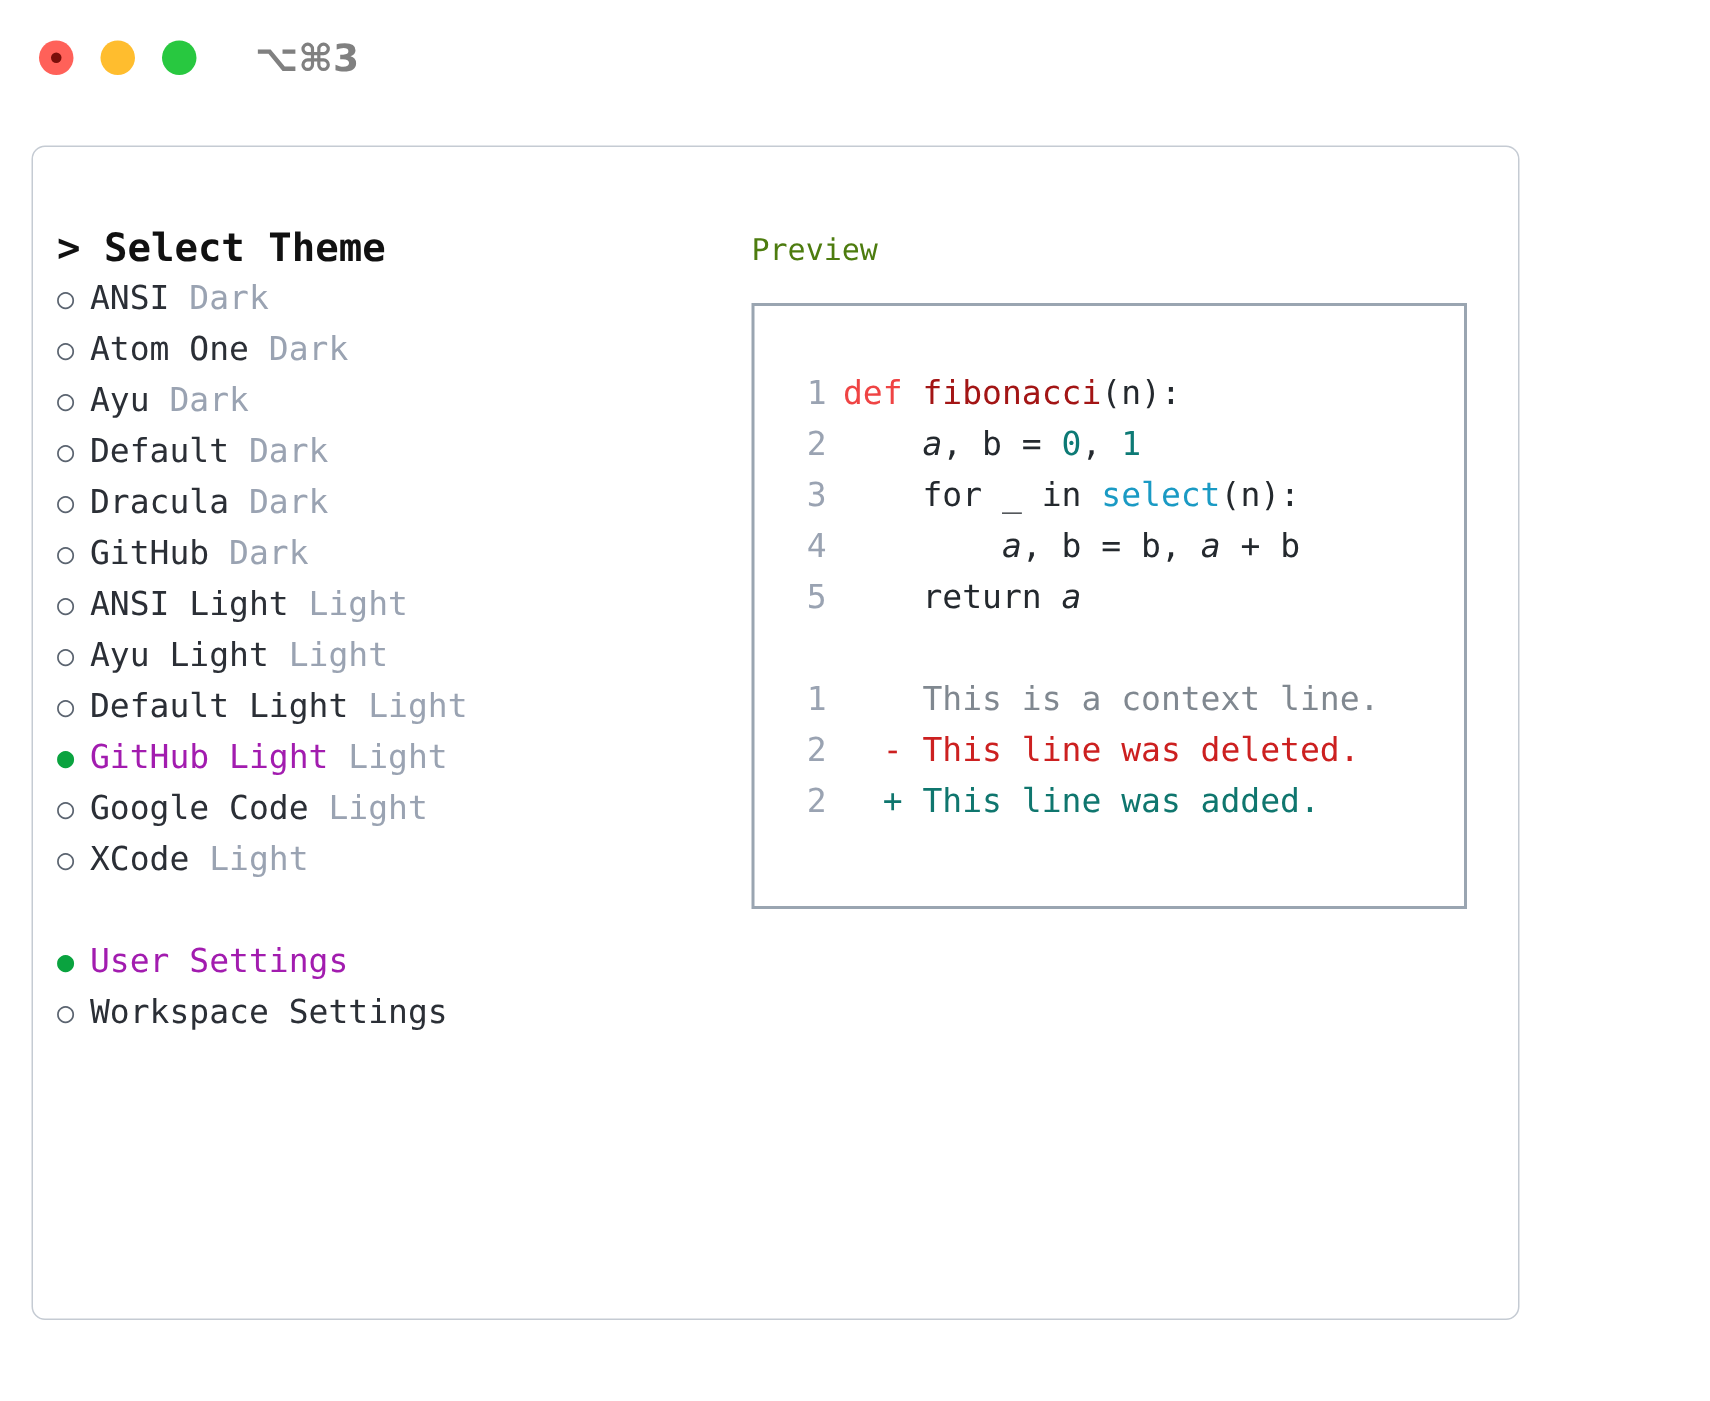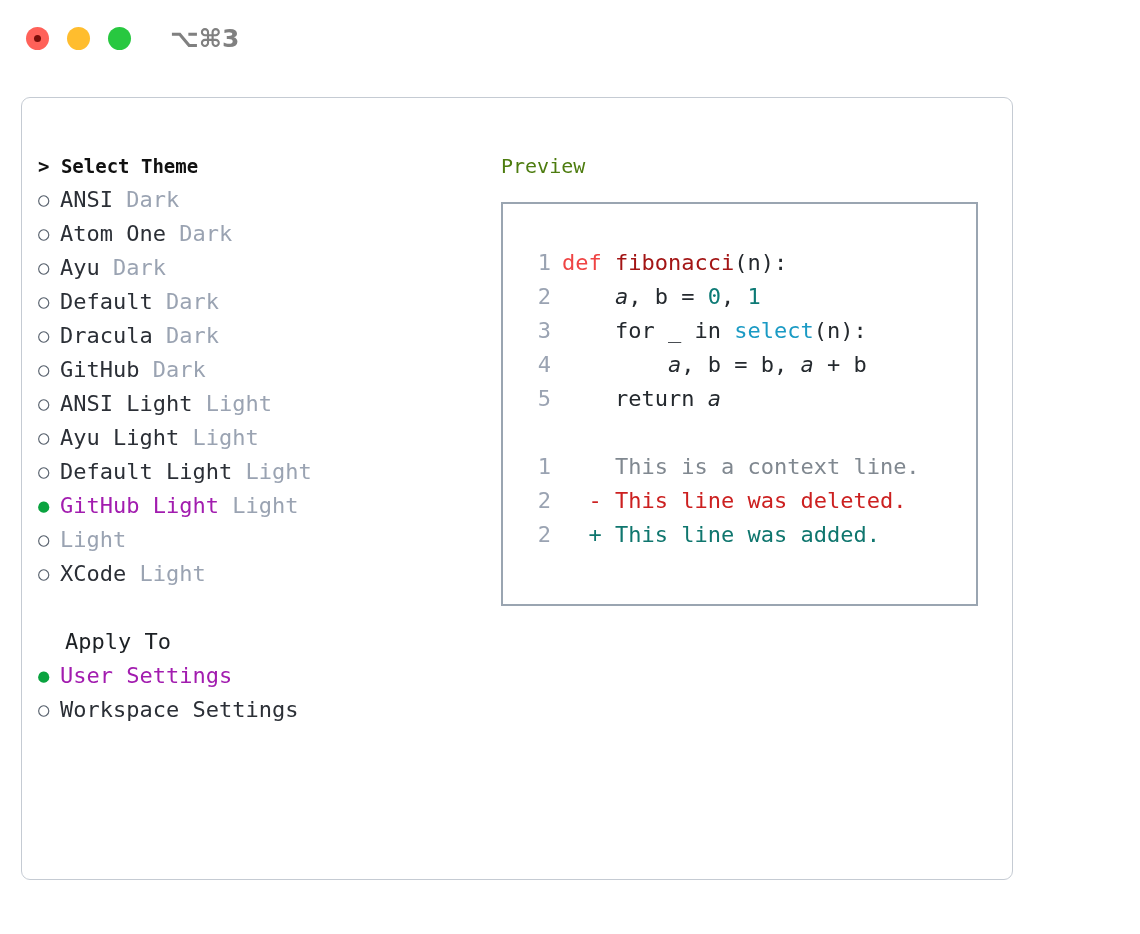--- a/index.html
+++ b/index.html
@@ -88,21 +88,21 @@
 
   
   .left-pane {
     position: absolute;
     left: 16px;
     top: 51px;
     width: 452px;
   }
 
   .list-header {
-    font-size: 19px;
+    font-size: 26px;
     font-weight: 700;
     color: #111111;
     line-height: 34px;
     white-space: pre;
     display: block;
   }
   .list-header .caret { color: #111111; }
 
   .theme-row {
     display: flex;
@@ -224,27 +224,26 @@
           <div class="theme-row"><span class="bullet">○</span><span class="theme-name">ANSI </span><span class="theme-tag">Dark</span></div>
           <div class="theme-row"><span class="bullet">○</span><span class="theme-name">Atom One </span><span class="theme-tag">Dark</span></div>
           <div class="theme-row"><span class="bullet">○</span><span class="theme-name">Ayu </span><span class="theme-tag">Dark</span></div>
           <div class="theme-row"><span class="bullet">○</span><span class="theme-name">Default </span><span class="theme-tag">Dark</span></div>
           <div class="theme-row"><span class="bullet">○</span><span class="theme-name">Dracula </span><span class="theme-tag">Dark</span></div>
           <div class="theme-row"><span class="bullet">○</span><span class="theme-name">GitHub </span><span class="theme-tag">Dark</span></div>
           <div class="theme-row"><span class="bullet">○</span><span class="theme-name">ANSI Light </span><span class="theme-tag">Light</span></div>
           <div class="theme-row"><span class="bullet">○</span><span class="theme-name">Ayu Light </span><span class="theme-tag">Light</span></div>
           <div class="theme-row"><span class="bullet">○</span><span class="theme-name">Default Light </span><span class="theme-tag">Light</span></div>
           <div class="theme-row selected"><span class="bullet on">●</span><span class="theme-name">GitHub Light </span><span class="theme-tag">Light</span></div>
-          <div class="theme-row"><span class="bullet">○</span><span class="theme-tag">Light</span></div>
+          <div class="theme-row"><span class="bullet">○</span><span class="theme-name">Google Code </span><span class="theme-tag">Light</span></div>
           <div class="theme-row"><span class="bullet">○</span><span class="theme-name">XCode </span><span class="theme-tag">Light</span></div>
         </div>
 
       <div class="section-gap"></div>
 
-      <div class="section-label">Apply To</div>
 
       <div id="apply-list">
           <div class="theme-row selected"><span class="bullet on">●</span><span class="theme-name">User Settings</span></div>
           <div class="theme-row"><span class="bullet">○</span><span class="theme-name">Workspace Settings</span></div>
         </div>
 
     </div>
 
     <div class="right-pane">
       <div class="preview-title">Preview</div>

